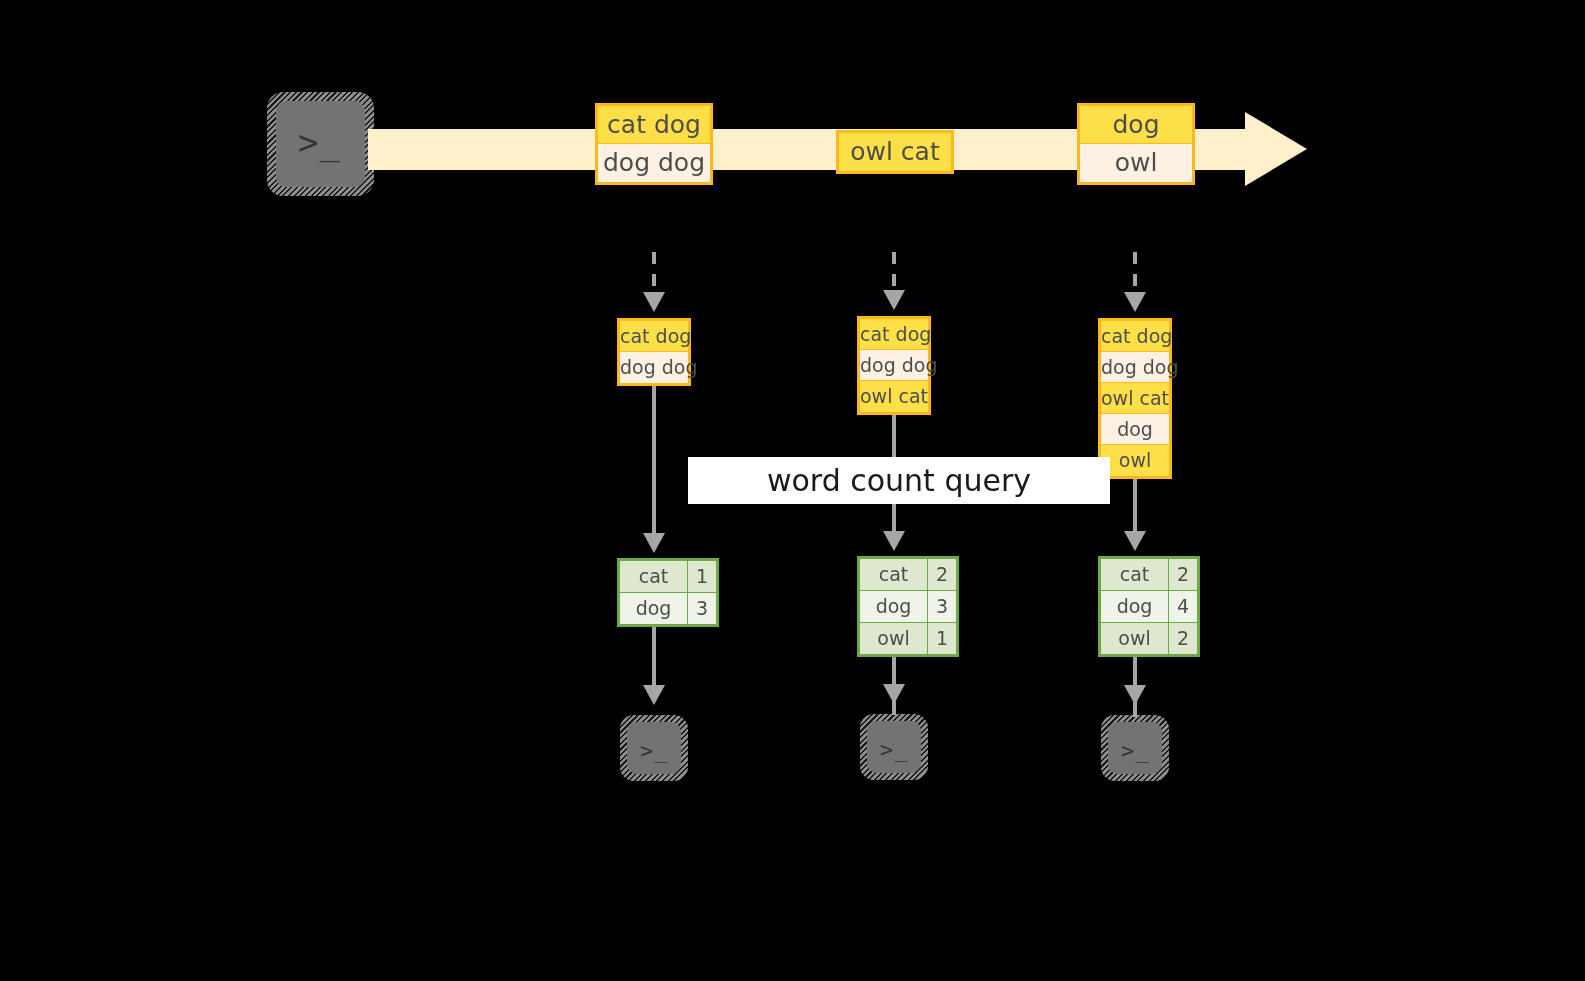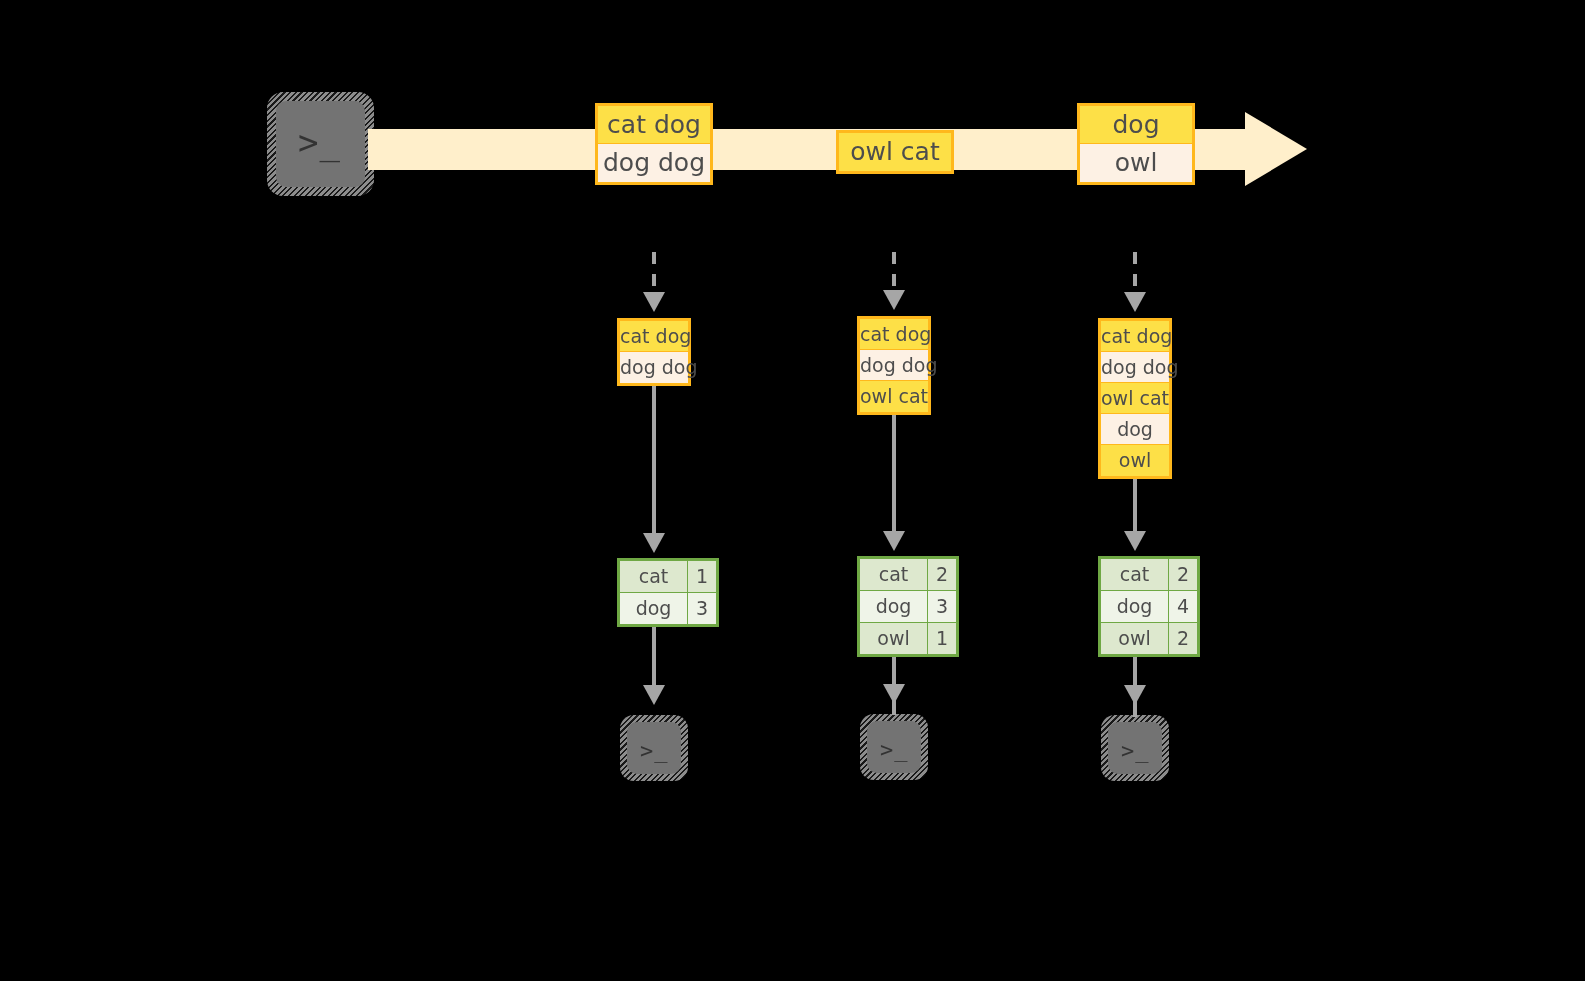--- a/index.html
+++ b/index.html
@@ -293,14 +293,15 @@
 
   <div class="gline" style="left:1133px; top:651px; height:66px;"></div>
   <div class="ghead" style="left:1124px; top:685px;"></div>
 
   <div class="term term-small" style="left:1099px; top:713px;">
     <div class="hatch"></div>
     <div class="inner"></div>
     <div class="glyph">&gt;_</div>
   </div>
 
+  <div class="query-label">word count query</div>
 
 </div>
 
 </body></html>

